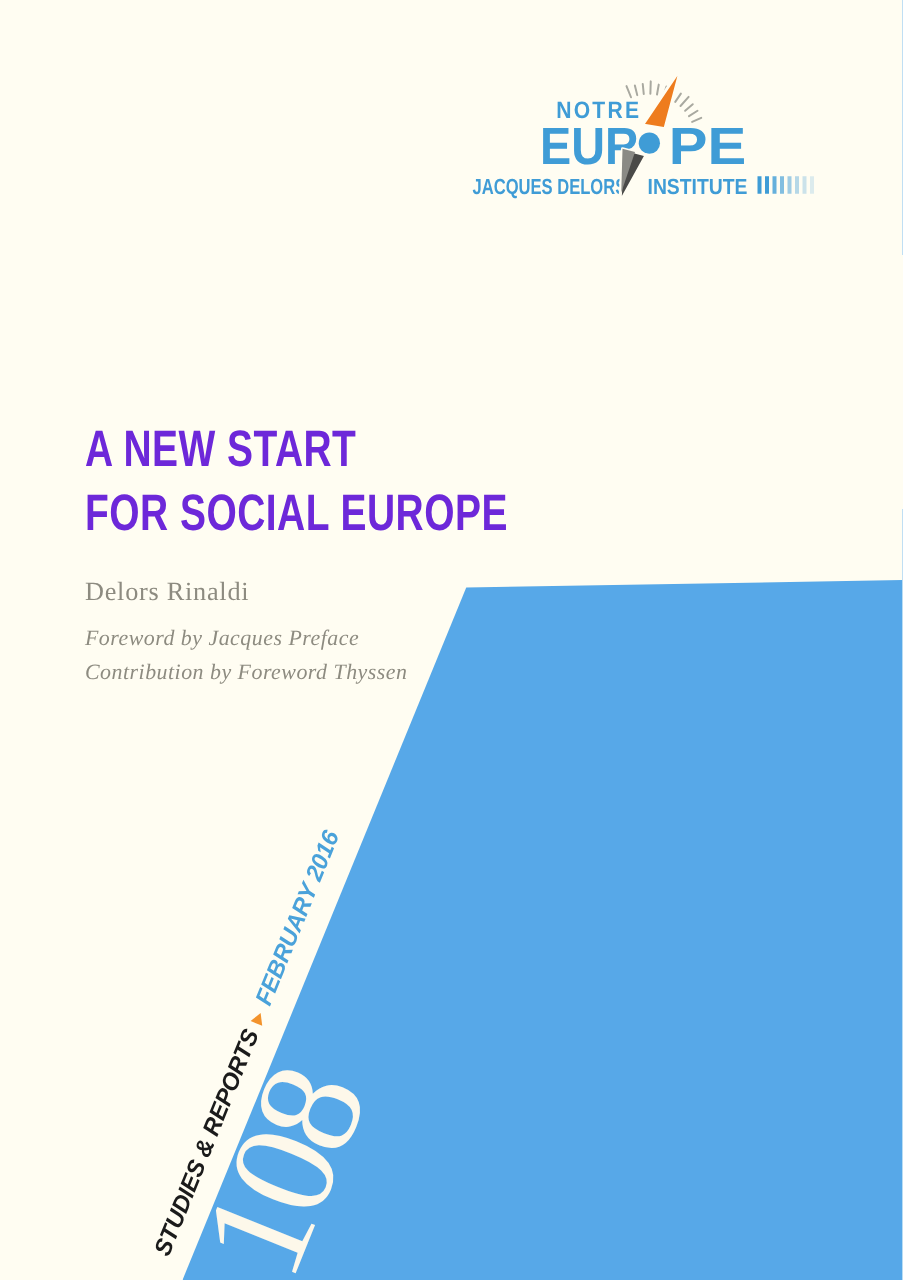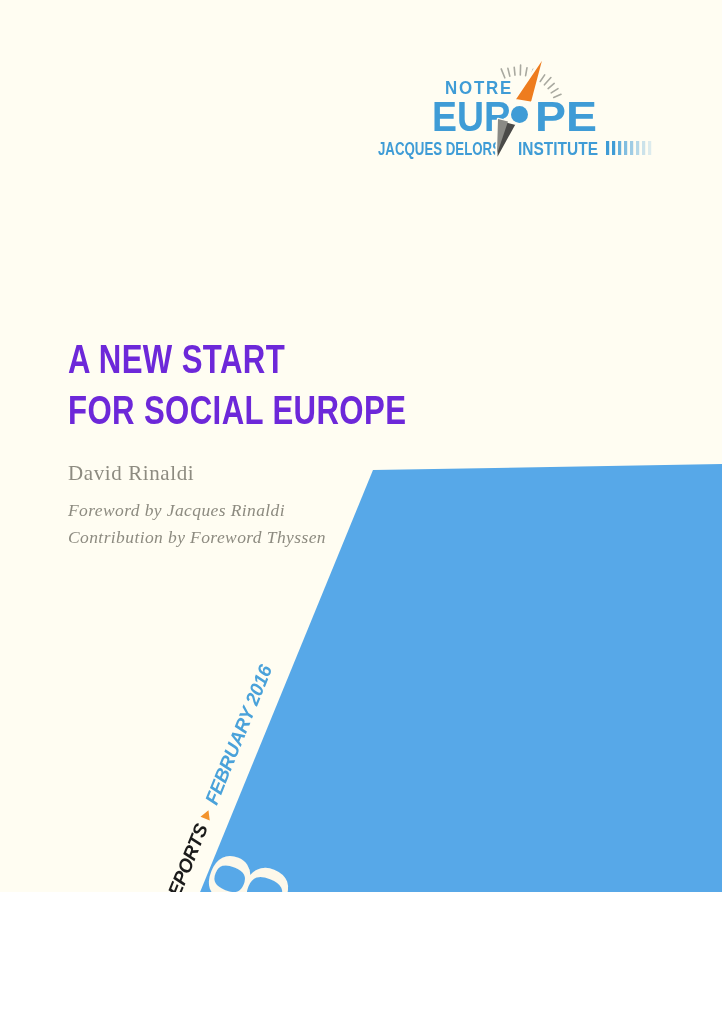--- a/index.html
+++ b/index.html
@@ -1,19 +1,19 @@
 <!DOCTYPE html>
 <html><head>
 <meta charset="utf-8">
 <style>
   * { margin:0; padding:0; box-sizing:border-box; }
   html,body { width:722px; height:1024px; }
   body { font-family:"Liberation Sans", sans-serif; }
   .page {
-    position:relative; width:722px; height:892px;
+    position:relative; width:722px; height:1024px;
     background:#fffdf2; overflow:hidden;
   }
 
   
   .blue-shape {
     position:absolute; left:0; top:0; width:722px; height:1024px;
     background:#57a8e8;
     clip-path:polygon(146px 1024px, 373px 470px, 722px 464px, 722px 1024px);
   }
 
@@ -99,22 +99,22 @@
     <polygon points="128,77 147,82 126,120" fill="#4a4a48" stroke="#fffdf2" stroke-width="2.5" stroke-linejoin="round"></polygon>
     <polygon points="128,77 138,79.5 127,112" fill="#8a8a85"></polygon>
   </svg>
 
   <div class="title-block">
     <div class="title-line">A NEW START</div>
     <div class="title-line">FOR SOCIAL EUROPE</div>
   </div>
 
   <div class="authors">
-    <div class="author-main">David Rinaldi</div>
-    <div class="author-credit">Foreword by Jacques Rinaldi</div>
+    <div class="author-main">Delors Rinaldi</div>
+    <div class="author-credit">Foreword by Jacques Preface</div>
     <div class="author-credit">Contribution by Foreword Thyssen</div>
   </div>
 
   <div class="banner">
     <div class="banner-line">
       <span class="banner-series">STUDIES &amp; REPORTS</span>
       <span class="banner-arrow"></span>
       <span class="banner-date">FEBRUARY 2016</span>
     </div>
     <div class="banner-number">108</div>

